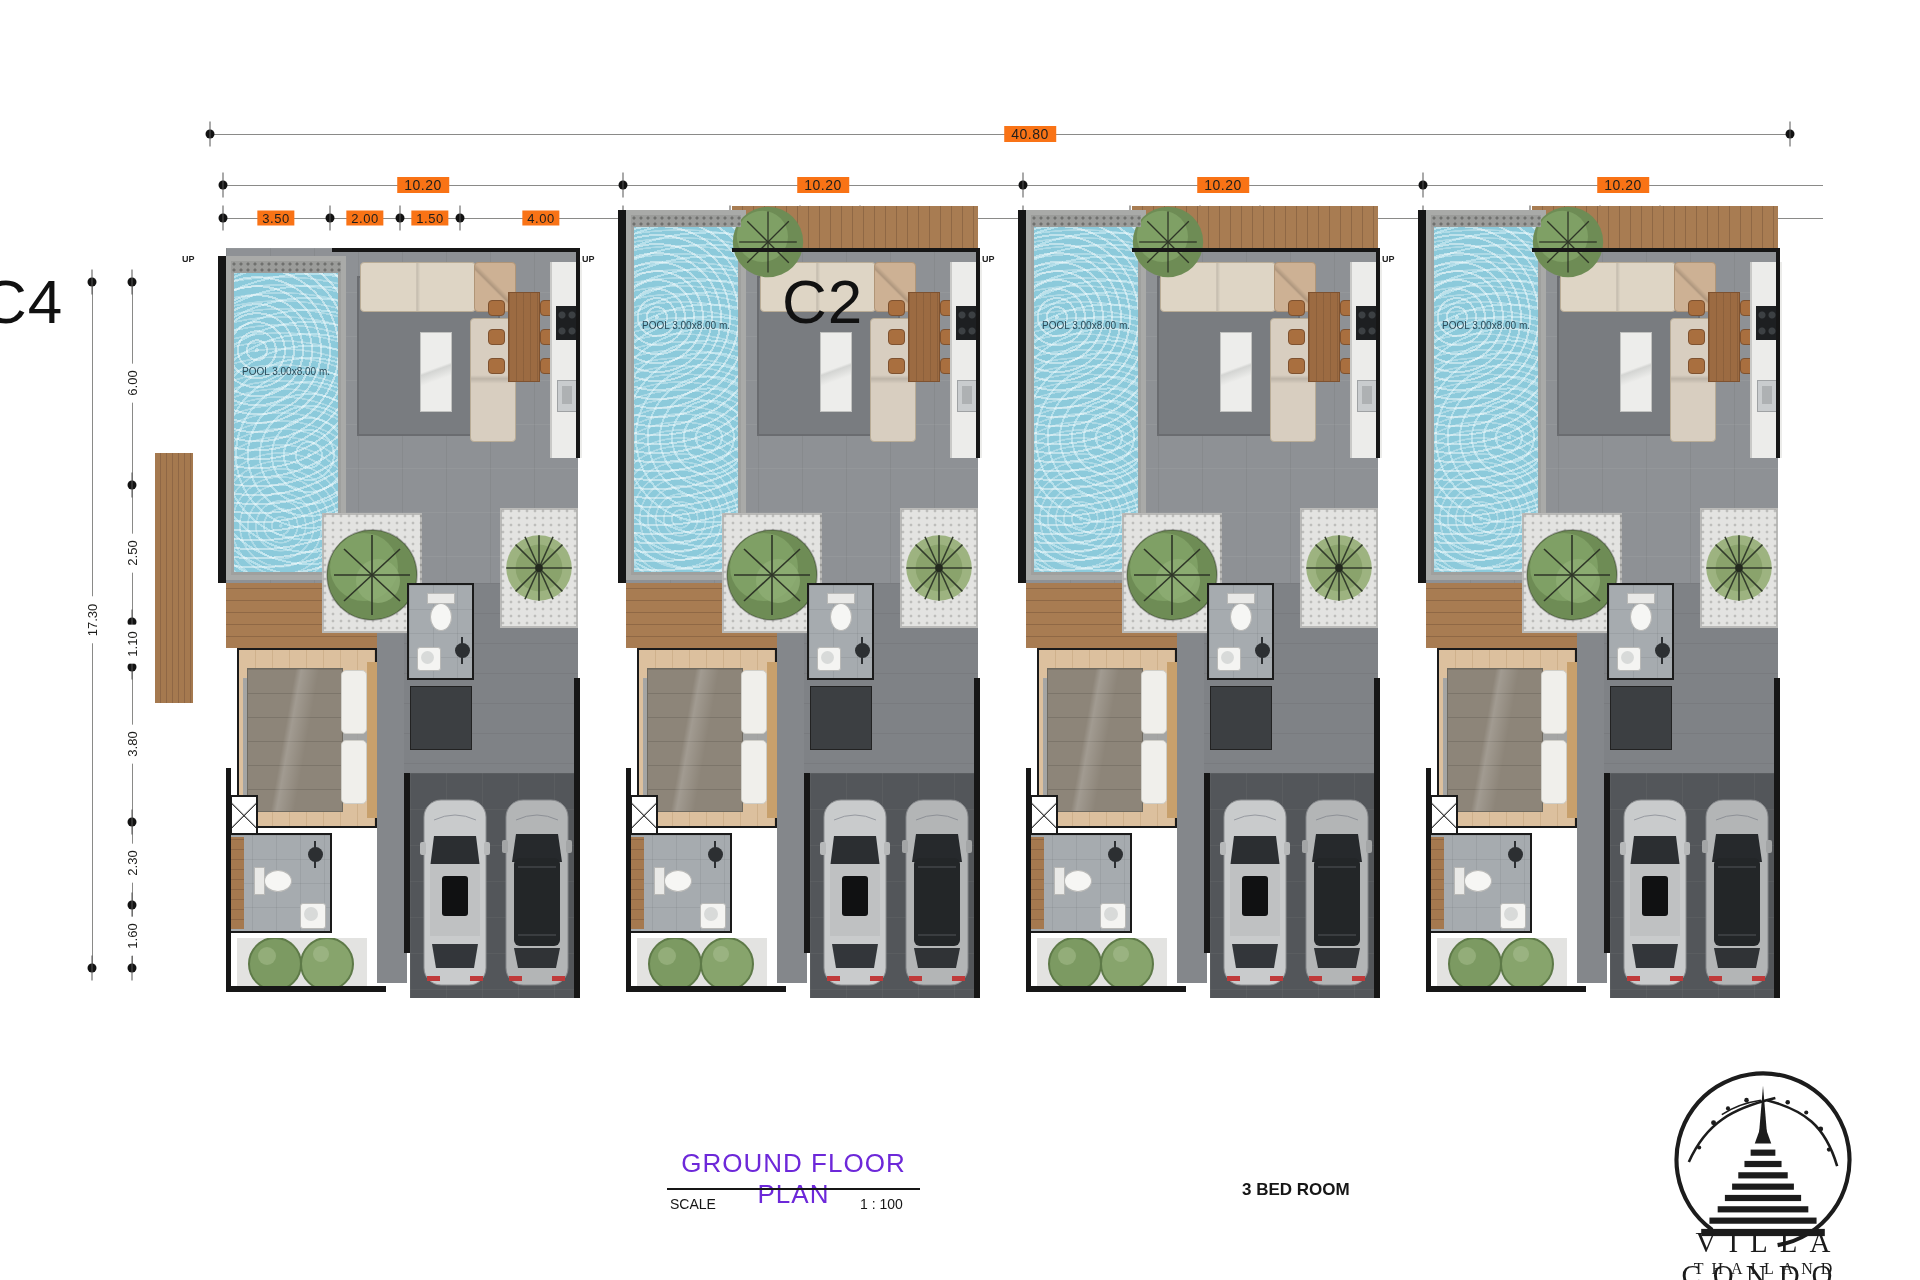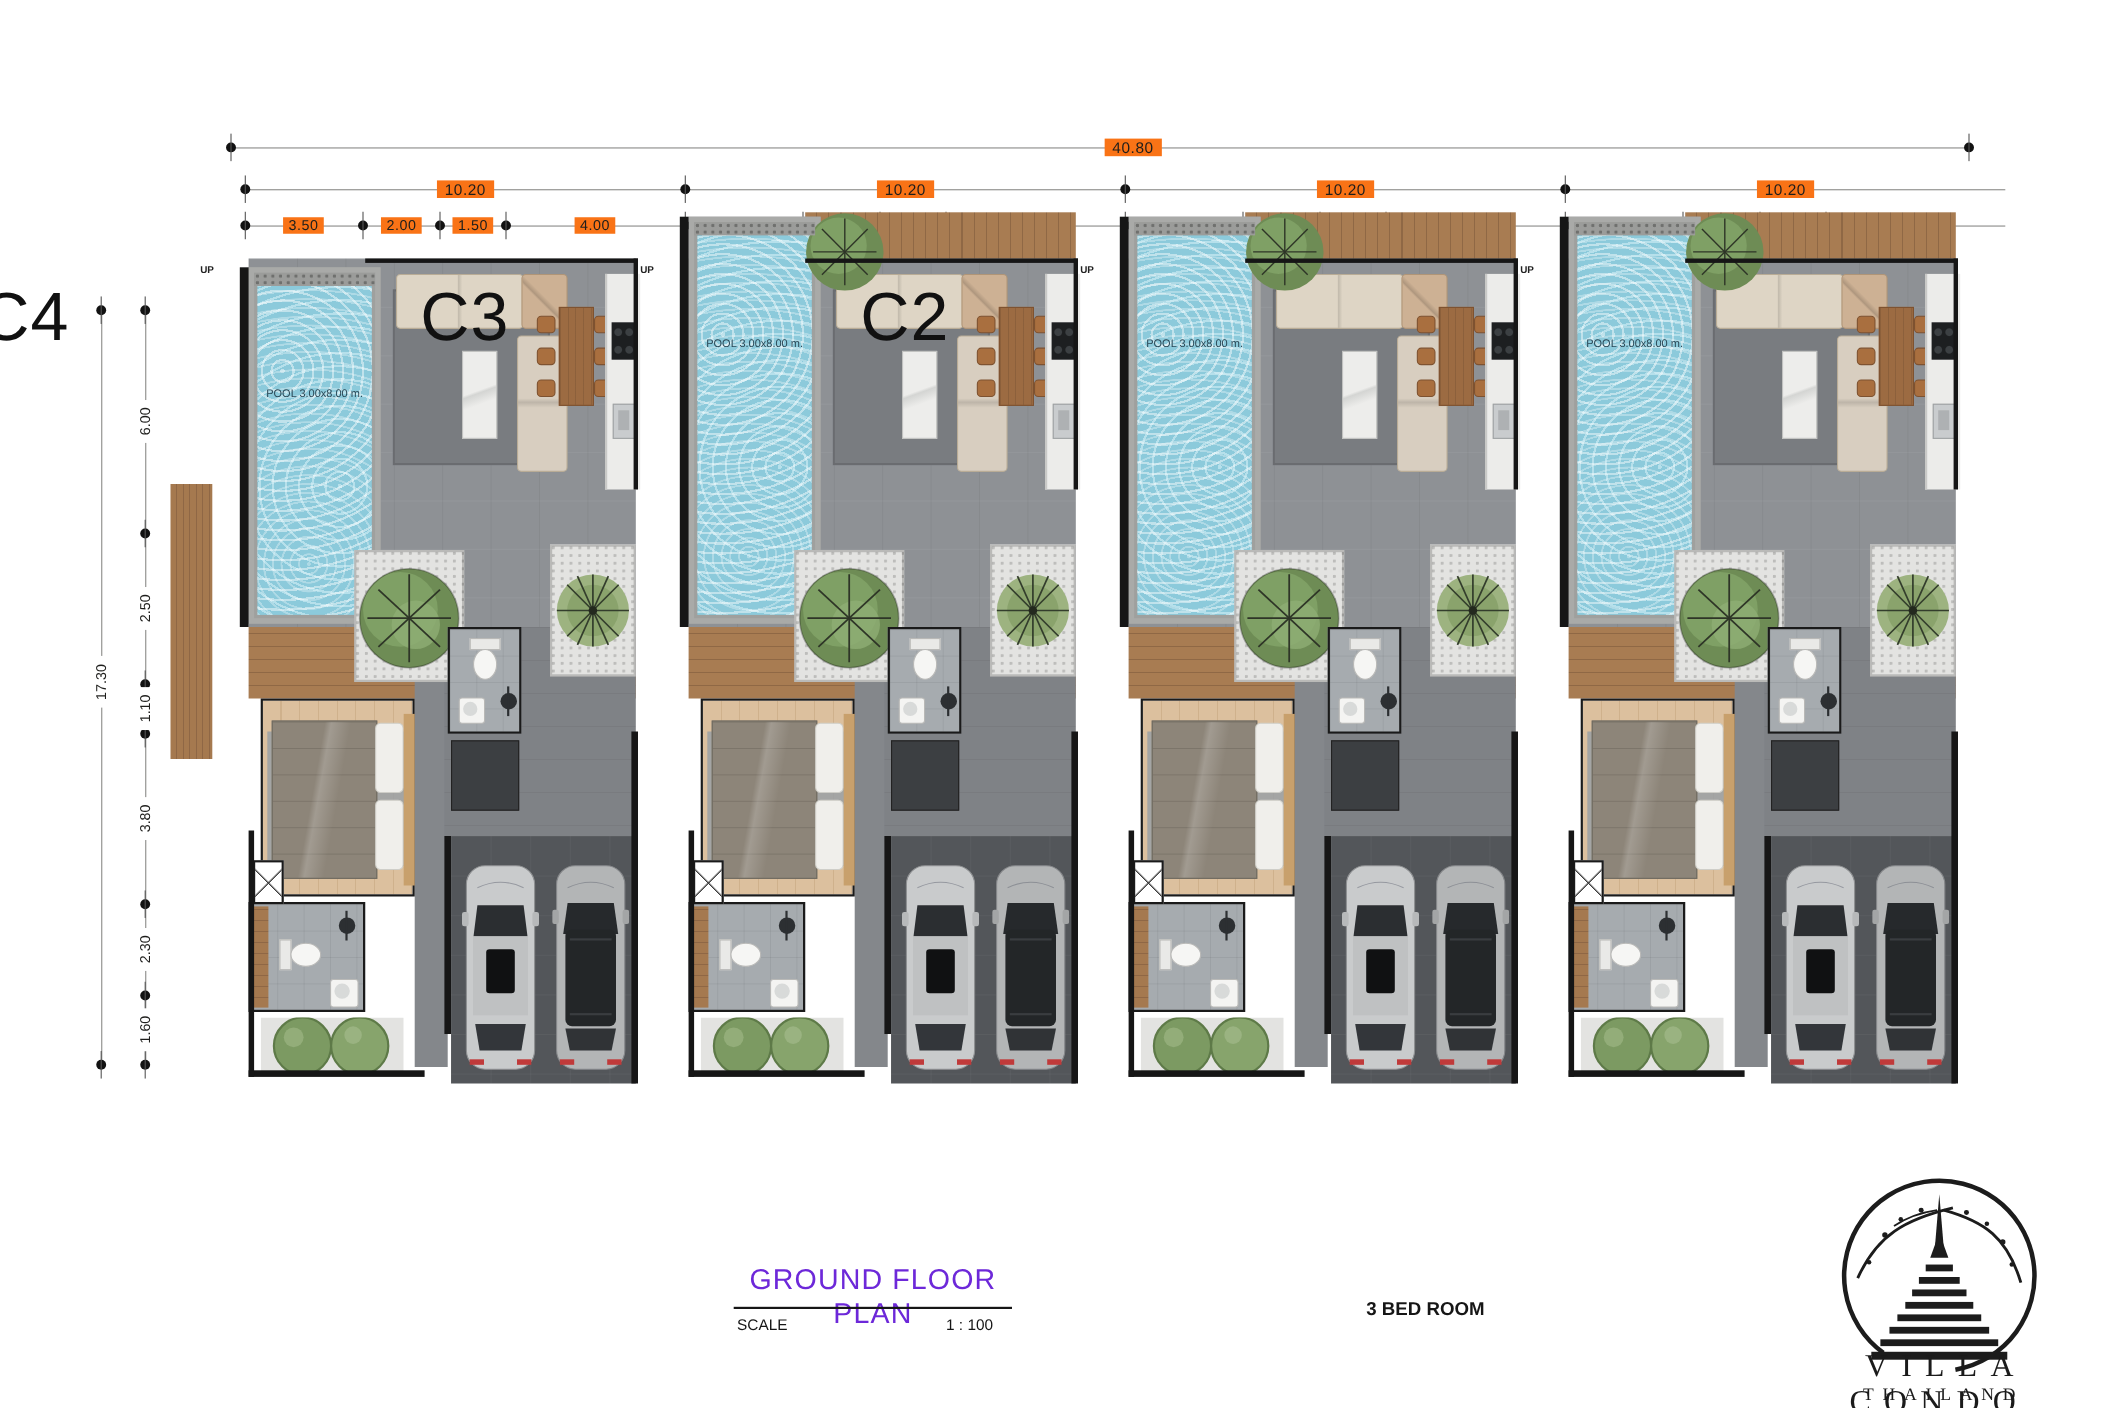--- a/index.html
+++ b/index.html
@@ -10,21 +10,21 @@
   .dline{height:1px;background:#8a8a88;}
   .vline{width:1px;background:#8a8a88;}
   .dot{width:9px;height:9px;background:#121212;border-radius:50%;transform:translate(-50%,-50%);}
   .dot::after{content:"";position:absolute;left:4px;top:-8px;width:1px;height:25px;background:#555;}
   .dlabel{position:absolute;transform:translate(-50%,-50%);background:#f97316;padding:0 7px;
           font-size:14px;letter-spacing:.5px;white-space:nowrap;}
   .dlabel.small{font-size:13px;padding:0 5px;}
   .vlabel{position:absolute;transform:translate(-50%,-50%) rotate(-90deg);background:#fff;
           padding:2px 7px;font-size:13px;white-space:nowrap;}
   
-  .unit{position:absolute;top:235px;width:400px;height:750px;}
+  .unit{position:absolute;top:248px;width:400px;height:750px;}
   .gray-floor{left:44px;top:0;width:352px;height:335px;background:#8e9195;
       background-image:linear-gradient(rgba(255,255,255,.05) 1px,transparent 1px),
                        linear-gradient(90deg,rgba(0,0,0,.05) 1px,transparent 1px);
       background-size:44px 44px;}
   .top-deck{left:150px;top:-42px;width:246px;height:44px;
       background:repeating-linear-gradient(90deg,#a87c52 0 10px,#8f6845 10px 11px);display:none;}
   .with-top-deck .top-deck{display:block;}
   .pool{left:44px;top:8px;width:120px;height:324px;background:#9fa09e;
         border:5px solid #a9aaa8;box-sizing:border-box;}
   .with-top-deck .pool{top:-38px;height:370px;}
@@ -501,21 +501,20 @@
   </svg>
 
   <i class="wall w-pool"></i>
   <i class="wall w-top"></i>
   <i class="wall w-right-top"></i>
   <i class="wall w-right-garage"></i>
   <i class="wall w-garage-left"></i>
   <i class="wall w-bottom"></i>
   <i class="wall w-left-bottom"></i>
 
-  <div class="unit-label">C3</div>
 </div>
       <div class="unit with-top-deck" style="left: 982px;">
   
   <i class="dline" style="left:41px;top:-63px;width:400px"></i>
   <i class="dot" style="left:41px;top:-63px"></i>
   <span class="dlabel" style="left:241px;top:-63px">10.20</span>
   
   <i class="dline" style="left:41px;top:-30px;width:400px"></i>
   <i class="dot" style="left:41px;top:-30px"></i>
   <i class="dot" style="left:148px;top:-30px"></i>

